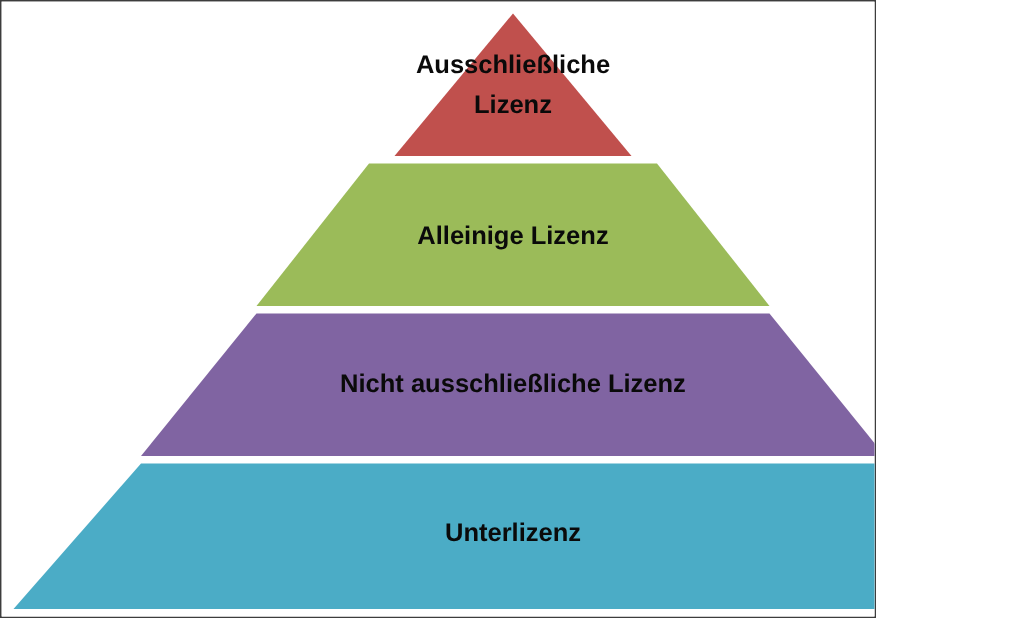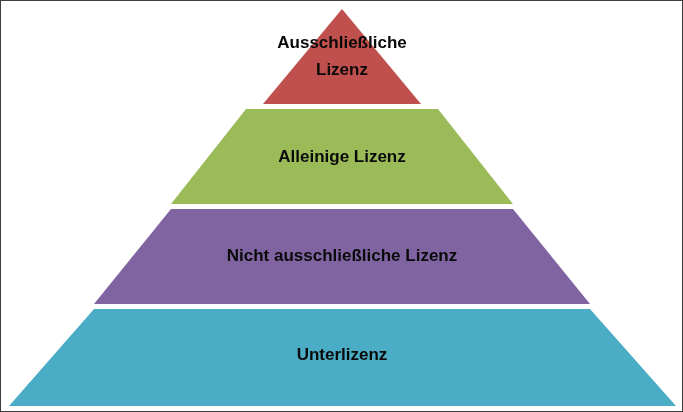--- a/index.html
+++ b/index.html
@@ -5,21 +5,21 @@
   html, body {
     margin: 0;
     padding: 0;
     background: #ffffff;
   }
   body {
     font-family: "Liberation Sans", sans-serif;
   }
   #diagram-frame {
     position: relative;
-    width: 683px;
+    width: 584px;
     height: 412px;
     box-sizing: border-box;
     border: 1px solid #3d3d3d;
     background: #ffffff;
     overflow: hidden;
   }
   #pyramid-svg {
     display: block;
     width: 683px;
     height: 412px;

